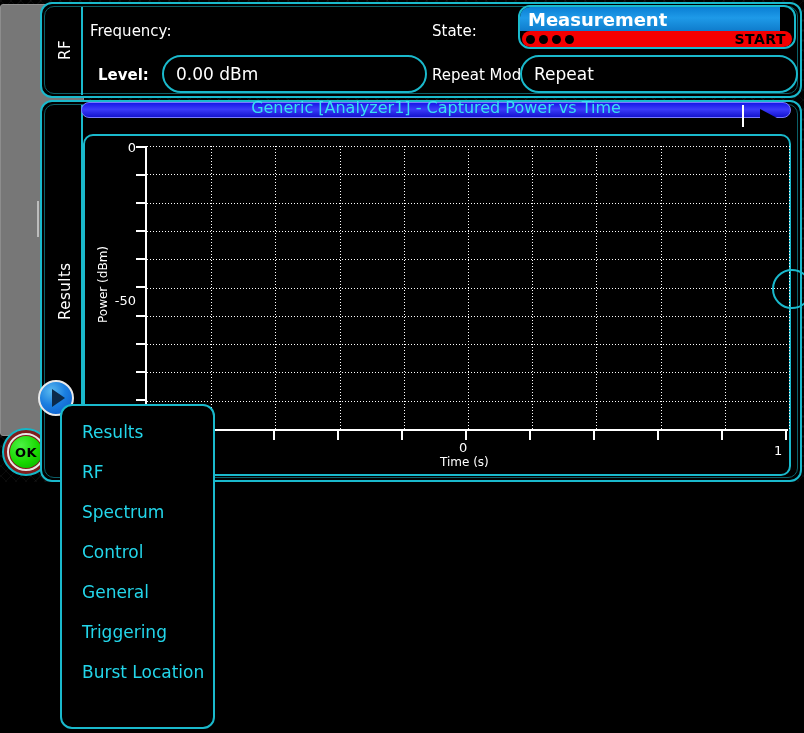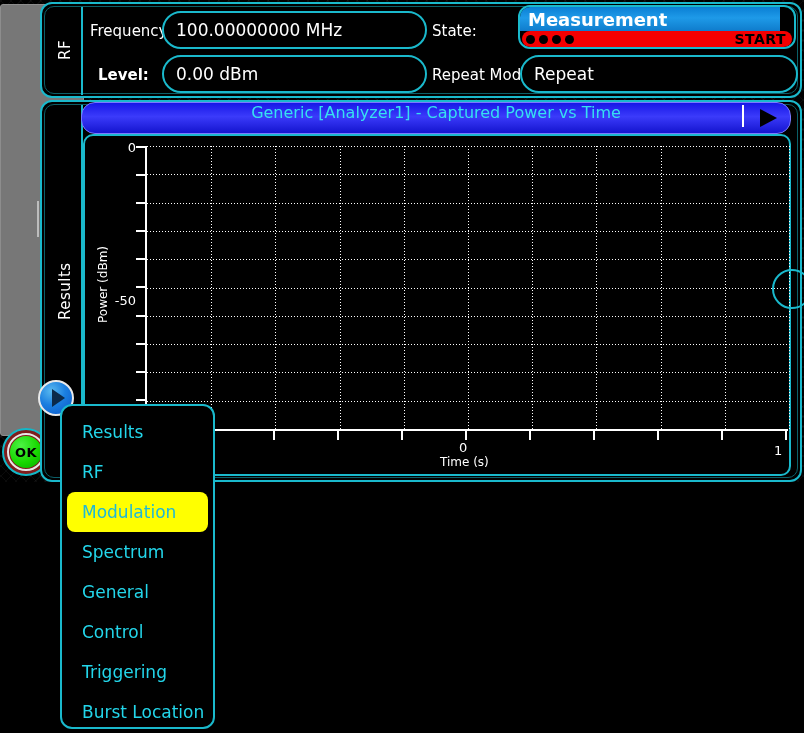--- a/index.html
+++ b/index.html
@@ -100,25 +100,25 @@
     border:2px solid #e9e9e9;box-sizing:border-box;
     display:flex;align-items:center;justify-content:center;z-index:7;
   }
   #results-knob .tri{
     width:0;height:0;border-left:13px solid #0b2a4a;
     border-top:9px solid transparent;border-bottom:9px solid transparent;
     margin-left:4px;
   }
   
   #graph-title{
-    position:absolute;left:81px;top:102px;width:710px;height:32px;
+    position:absolute;left:81px;top:102px;width:710px;height:16px;
     border-radius:14px;box-sizing:border-box;
     background:linear-gradient(to bottom,#1717e8 0%,#3b3bfa 45%,#1414cf 100%);
     border:1px solid #7a7aff;
-    display:flex;align-items:flex-start;justify-content:center;
+    display:flex;align-items:flex-end;justify-content:center;
     color:#37e0f0;font-size:16px;
   }
   #graph-title-sep{position:absolute;right:46px;top:2px;width:2px;height:22px;background:#ffffff;}
   #graph-play{
     position:absolute;right:13px;top:6px;width:0;height:0;
     border-left:17px solid #000;border-top:9px solid transparent;border-bottom:9px solid transparent;
   }
   #plot-frame{
     position:absolute;left:83px;top:134px;width:708px;height:342px;
     border:2px solid #1ab9cc;border-radius:10px;box-sizing:border-box;background:#000;
@@ -182,21 +182,20 @@
   <div class="ring2"></div>
   <div class="core">OK</div>
 </div>
 
 <div class="panel" id="rf-panel">
   <div class="inner-edge"></div>
   <div class="vtab" id="rf-vtab">RF</div>
   <div id="rf-divider"></div>
 
   <div class="fld-label" style="left:48px;top:18px;">Frequency:</div>
-  <div class="fld-box" style="left:120px;top:7px;width:265px;height:38px;">100.00000000 MHz</div>
 
   <div class="fld-label" style="left:56px;top:62px;font-weight:bold;">Level:</div>
   <div class="fld-box" style="left:120px;top:51px;width:265px;height:38px;">0.00 dBm</div>
 
   <div class="fld-label" style="left:390px;top:18px;">State:</div>
 
   <div class="fld-label" style="left:390px;top:62px;">Repeat Mode:</div>
   <div class="fld-box" style="left:478px;top:51px;width:278px;height:38px;">Repeat</div>
 </div>
 
@@ -290,31 +289,28 @@
 
 <div id="bottom-fill"></div>
 
 <div id="menu">
     <div class="menu-item">
       <span>Results</span>
     </div>
     <div class="menu-item">
       <span>RF</span>
     </div>
-    <div class="menu-item sel">
-      <span>Modulation</span>
-    </div>
     <div class="menu-item">
       <span>Spectrum</span>
     </div>
     <div class="menu-item">
+      <span>Control</span>
+    </div>
+    <div class="menu-item">
       <span>General</span>
     </div>
     <div class="menu-item">
-      <span>Control</span>
-    </div>
-    <div class="menu-item">
       <span>Triggering</span>
     </div>
     <div class="menu-item">
       <span>Burst Location</span>
     </div>
   </div>
 
 </body></html>

